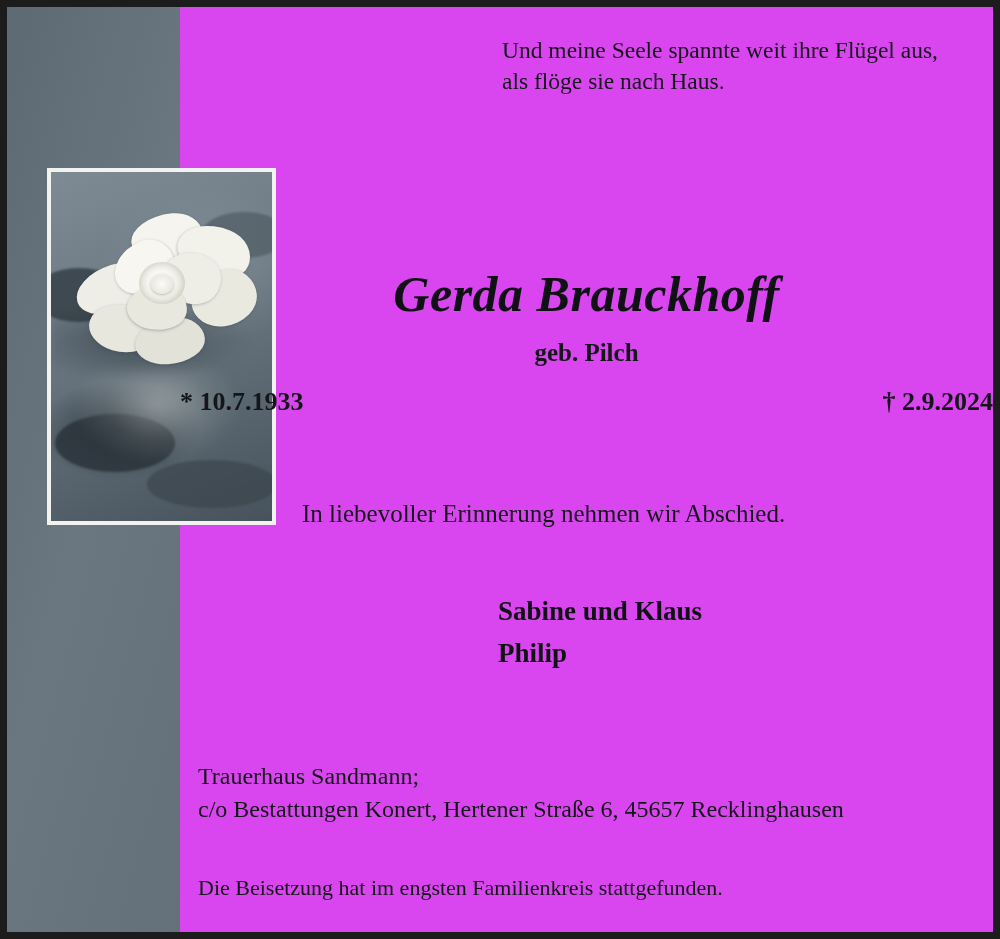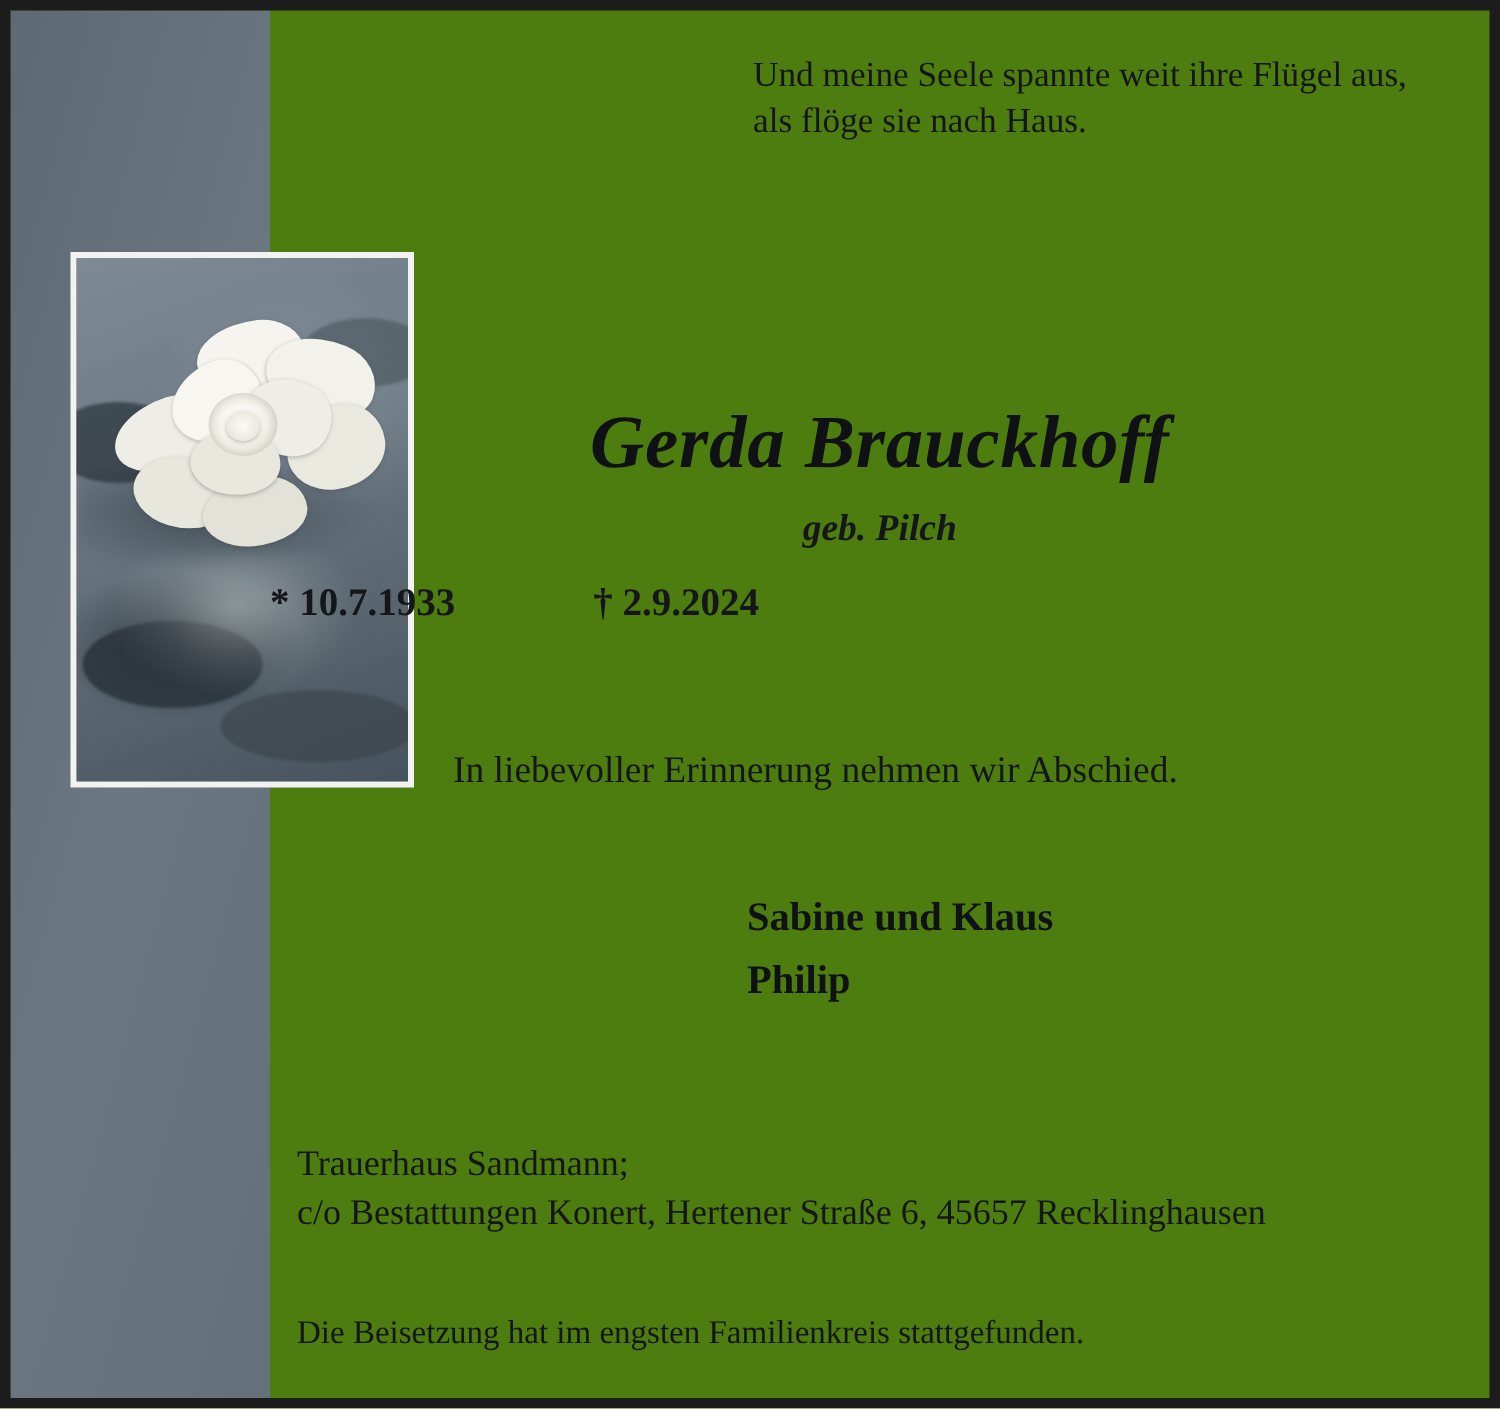--- a/index.html
+++ b/index.html
@@ -8,21 +8,21 @@
     background: #ffffff;
   }
   body {
     font-family: "Liberation Serif", serif;
   }
   .page {
     position: relative;
     width: 1000px;
     height: 939px;
     box-sizing: border-box;
-    background: #4d7c0f;
+    background: #d946ef;
     overflow: hidden;
   }
   
   .frame {
     position: absolute;
     left: 0; top: 0;
     width: 1000px;
     height: 939px;
     box-sizing: border-box;
     border: 7px solid #1c1c1c;
@@ -149,30 +149,29 @@
     color: #101114;
   }
   .maiden {
     position: absolute;
     left: 0;
     top: 332px;
     width: 813px;
     text-align: center;
     font-size: 25px;
     font-weight: bold;
-    font-style: italic;
     color: #15161a;
   }
   .dates {
     position: absolute;
     left: 0;
     top: 380px;
     width: 813px;
     display: flex;
-    justify-content: flex-start;
+    justify-content: space-between;
     gap: 92px;
     font-size: 26px;
     font-weight: bold;
     color: #15161a;
   }
   .dates .d-item { white-space: nowrap; }
   .dates .sym { font-weight: bold; }
   .memorial {
     position: absolute;
     left: 122px;

